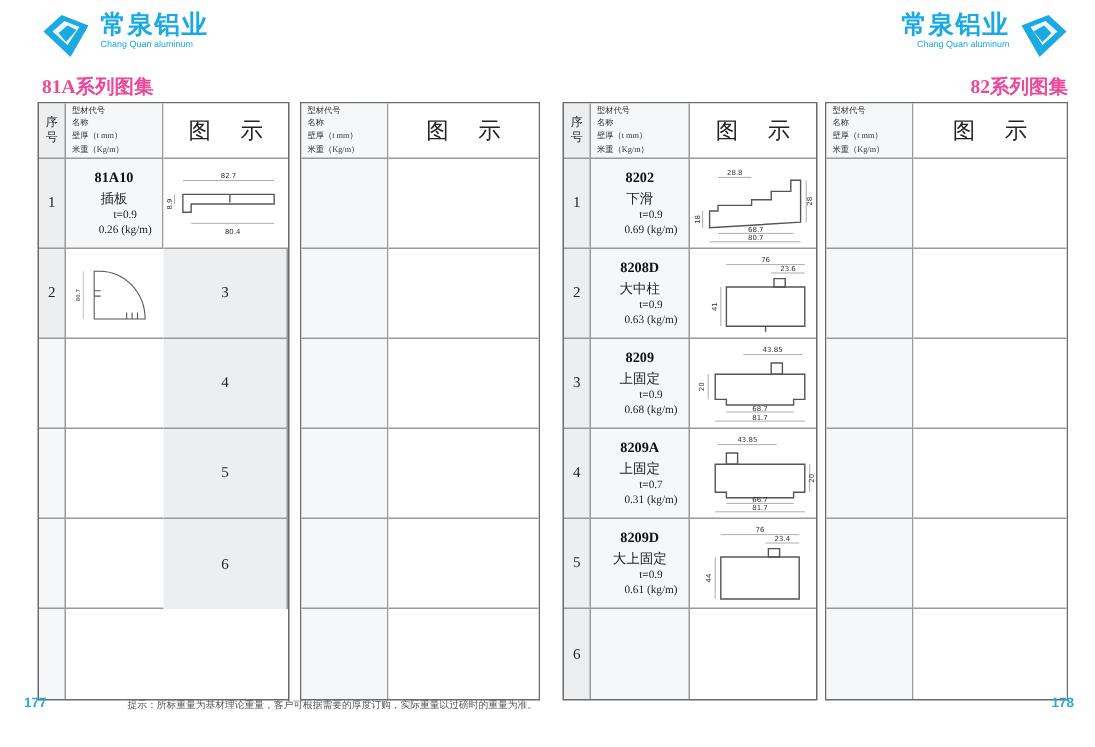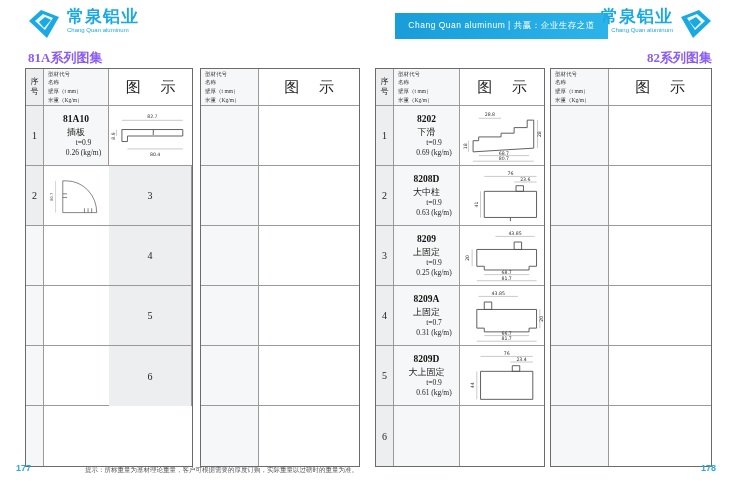--- a/index.html
+++ b/index.html
@@ -14,21 +14,21 @@
            font-size:17px;color:#1ba9e2;letter-spacing:1px;line-height:1;}
   .logo-en{font-family:"Liberation Sans",sans-serif;font-size:6px;color:#1ba9e2;margin-top:2px;}
   .banner{position:absolute;top:13px;height:26px;
           background:linear-gradient(90deg,#189dd8,#2cb4ea);
           color:#fff;font-family:"Liberation Sans",sans-serif;font-size:8.5px;
           display:flex;align-items:center;justify-content:center;letter-spacing:.5px;}
   .banner-left{left:123px;width:242px;}
   .banner-right{left:395px;width:213px;}
 
   
-  .ptitle{position:absolute;top:49px;font-size:13px;font-weight:bold;color:#8b5cf6;}
+  .ptitle{position:absolute;top:49px;font-size:13px;font-weight:bold;color:#ec4899;}
   .ptitle.l{left:28px;}
   .ptitle.r{right:18px;}
   .pageno{position:absolute;top:463px;font-family:"Liberation Sans",sans-serif;
           font-size:9px;font-weight:bold;color:#2aa8dd;}
   .pageno.l{left:16px;}
   .pageno.r{right:14px;}
   .note{position:absolute;left:85px;top:466px;width:280px;font-size:6.5px;color:#555;}
 
   
   .tbl{position:absolute;top:68px;display:grid;border:1px solid #6b6b6b;
@@ -71,21 +71,20 @@
       <polygon points="3,13 15,2 33,9 21,30" fill="#1ba9e2"></polygon>
       <polygon points="9,13 17,6 27,10 19,22" fill="#ffffff" opacity="0.92"></polygon>
       <polygon points="13,14 19,9 25,12 18,20" fill="#1ba9e2"></polygon>
     </svg>
     <div class="logo-text">
       <div class="logo-cn">常泉铝业</div>
       <div class="logo-en">Chang Quan aluminum</div>
     </div>
   </div>
 
-  <div class="banner banner-right">Chang Quan aluminum | 共赢：企业生存之道</div>
 
   <div class="logo logo-right">
     <div class="logo-text" style="text-align:right">
       <div class="logo-cn">常泉铝业</div>
       <div class="logo-en">Chang Quan aluminum</div>
     </div>
     <svg width="36" height="32" viewBox="0 0 36 32">
       <polygon points="3,9 21,2 33,13 15,30" fill="#1ba9e2"></polygon>
       <polygon points="9,10 19,6 27,13 17,22" fill="#ffffff" opacity="0.92"></polygon>
       <polygon points="11,13 18,9 23,14 17,20" fill="#1ba9e2"></polygon>
@@ -232,21 +231,21 @@
         <text x="19" y="38" text-anchor="middle" transform="rotate(-90 19 38)">41</text>
         <line class="p" x1="54" y1="52" x2="54" y2="56"></line>
       </svg>
     </div>
 
     <div class="c seq">3</div>
     <div class="c info">
       <div class="code">8209</div>
       <div class="iname">上固定</div>
       <div class="thick">t=0.9</div>
-      <div class="wt">0.25 (kg/m)</div>
+      <div class="wt">0.68 (kg/m)</div>
     </div>
     <div class="c diag re">
       <svg width="84" height="56" viewBox="0 0 90 58">
         <line class="d" x1="38" y1="8" x2="80" y2="8"></line>
         <text x="59" y="6.5" text-anchor="middle">43.85</text>
         <path class="p" d="M58,14 H66 V22 H58 Z"></path>
         <path class="p" d="M18,22 H82 V40 H74 V44 H26 V40 H18 Z"></path>
         <line class="d" x1="13" y1="22" x2="13" y2="40"></line>
         <text x="10" y="31" text-anchor="middle" transform="rotate(-90 10 31)">20</text>
         <line class="d" x1="26" y1="49" x2="74" y2="49"></line>

